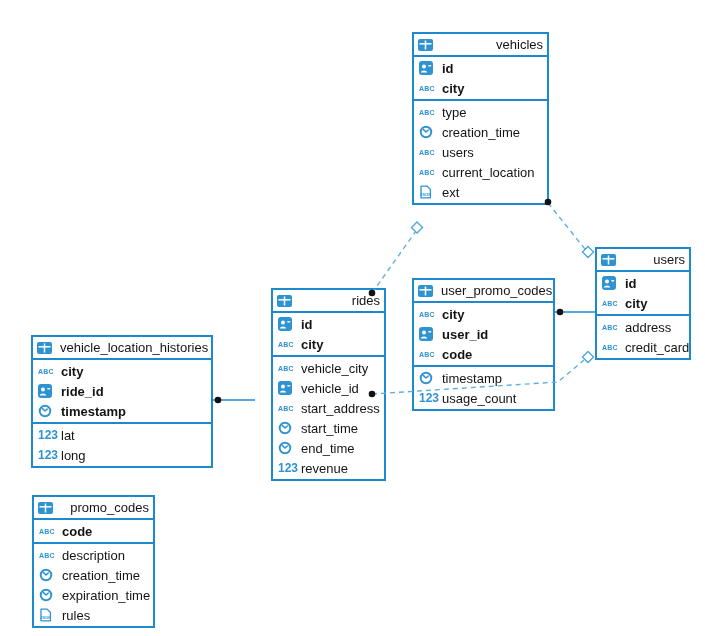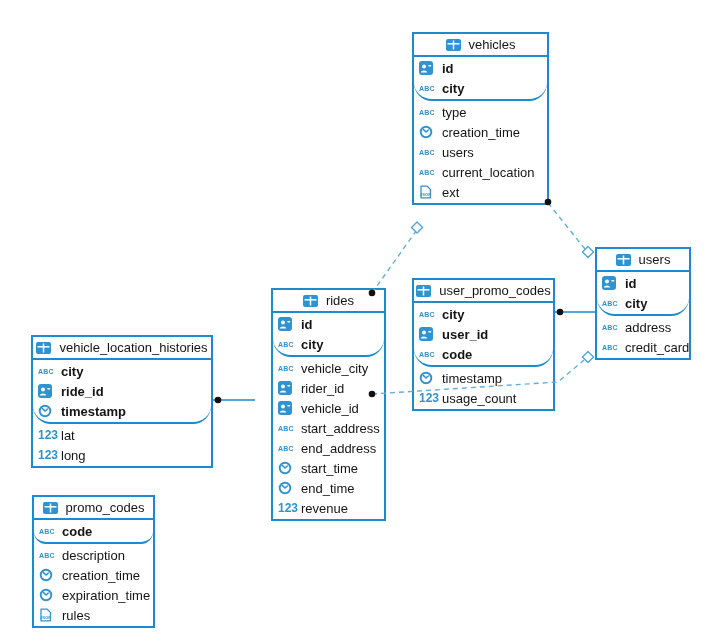--- a/index.html
+++ b/index.html
@@ -1,21 +1,21 @@
 <!DOCTYPE html>
 <html><head>
 <meta charset="utf-8">
 <style>
   html,body{margin:0;padding:0;background:#fff;}
   #canvas{position:relative;width:705px;height:636px;background:#ffffff;
           font-family:"Liberation Sans",sans-serif;color:#141414;overflow:hidden;}
   .tbl{position:absolute;background:#fff;border:2px solid #1d8acd;box-sizing:border-box;}
-  .thead{display:flex;align-items:center;justify-content:center;gap:5px;height:21px;
+  .thead{display:flex;align-items:center;justify-content:space-between;gap:5px;height:21px;
          border-bottom:2px solid #1d8acd;font-size:13px;white-space:nowrap;padding:0 4px;}
-  .sec{padding:1px 0;border-radius:18px;}
+  .sec{padding:1px 0;}
   .keys{border-bottom:2px solid #1d8acd;}
   .row{display:flex;align-items:center;height:20px;padding:0 5px;font-size:13px;gap:5px;
        white-space:nowrap;}
   .row.k{font-weight:bold;}
   .ti{width:18px;min-width:18px;display:flex;align-items:center;justify-content:flex-start;}
   .tt{font-size:7px;font-weight:bold;color:#2e93d1;letter-spacing:.2px;line-height:1;}
   .tn{font-size:12px;font-weight:bold;color:#2e93d1;line-height:1;}
   .wires{position:absolute;left:0;top:0;pointer-events:none;}
   .dashline{fill:none;stroke:#5fb0e0;stroke-width:1.4;stroke-dasharray:5 4;}
   .solidline{fill:none;stroke:#1d8acd;stroke-width:1.4;}
@@ -237,44 +237,27 @@
         </div>
       <div class="row">
           <span class="ti">
             <svg width="14" height="14" viewBox="0 0 14 14">
               <rect width="14" height="14" rx="3" fill="#2e93d1"></rect>
               <circle cx="5" cy="5.4" r="2" fill="#fff"></circle>
               <path d="M1.8 11.6 C1.8 8.9 8.2 8.9 8.2 11.6 Z" fill="#fff"></path>
               <rect x="9.2" y="3.9" width="3.1" height="1.6" rx="0.8" fill="#fff"></rect>
             </svg>
           </span>
-          <span>rider_id</span>
-        </div>
-      <div class="row">
-          <span class="ti">
-            <svg width="14" height="14" viewBox="0 0 14 14">
-              <rect width="14" height="14" rx="3" fill="#2e93d1"></rect>
-              <circle cx="5" cy="5.4" r="2" fill="#fff"></circle>
-              <path d="M1.8 11.6 C1.8 8.9 8.2 8.9 8.2 11.6 Z" fill="#fff"></path>
-              <rect x="9.2" y="3.9" width="3.1" height="1.6" rx="0.8" fill="#fff"></rect>
-            </svg>
-          </span>
           <span>vehicle_id</span>
         </div>
       <div class="row">
           <span class="ti">
             <span class="tt">ABC</span>
           </span>
           <span>start_address</span>
-        </div>
-      <div class="row">
-          <span class="ti">
-            <span class="tt">ABC</span>
-          </span>
-          <span>end_address</span>
         </div>
       <div class="row">
           <span class="ti">
             <svg width="14" height="14" viewBox="0 0 14 14">
               <circle cx="7" cy="7" r="5.3" fill="none" stroke="#2e93d1" stroke-width="1.9"></circle>
               <path d="M7 7 L4.5 4.6 M7 7 L9.2 5.1" stroke="#2e93d1" stroke-width="1.5" stroke-linecap="round"></path>
             </svg>
           </span>
           <span>start_time</span>
         </div>

